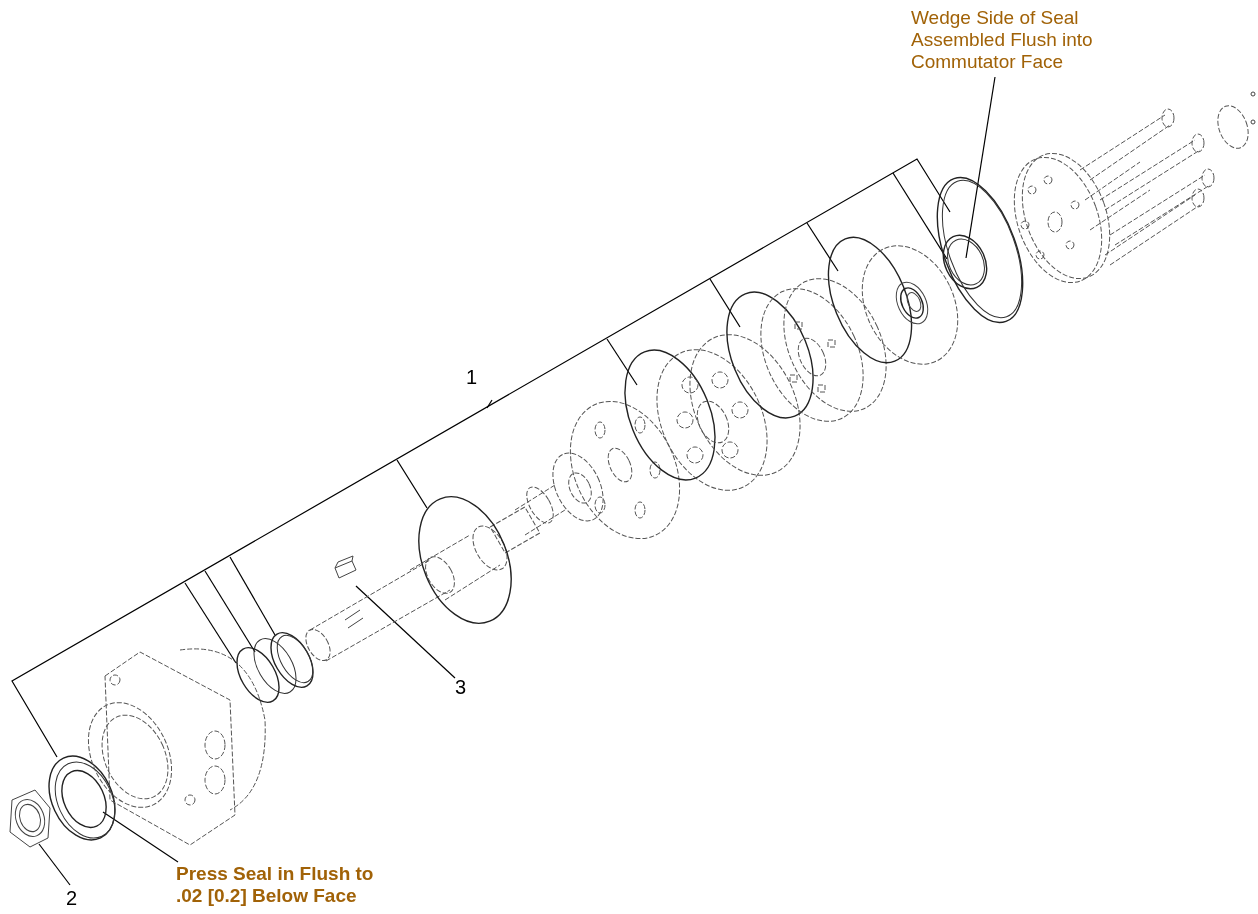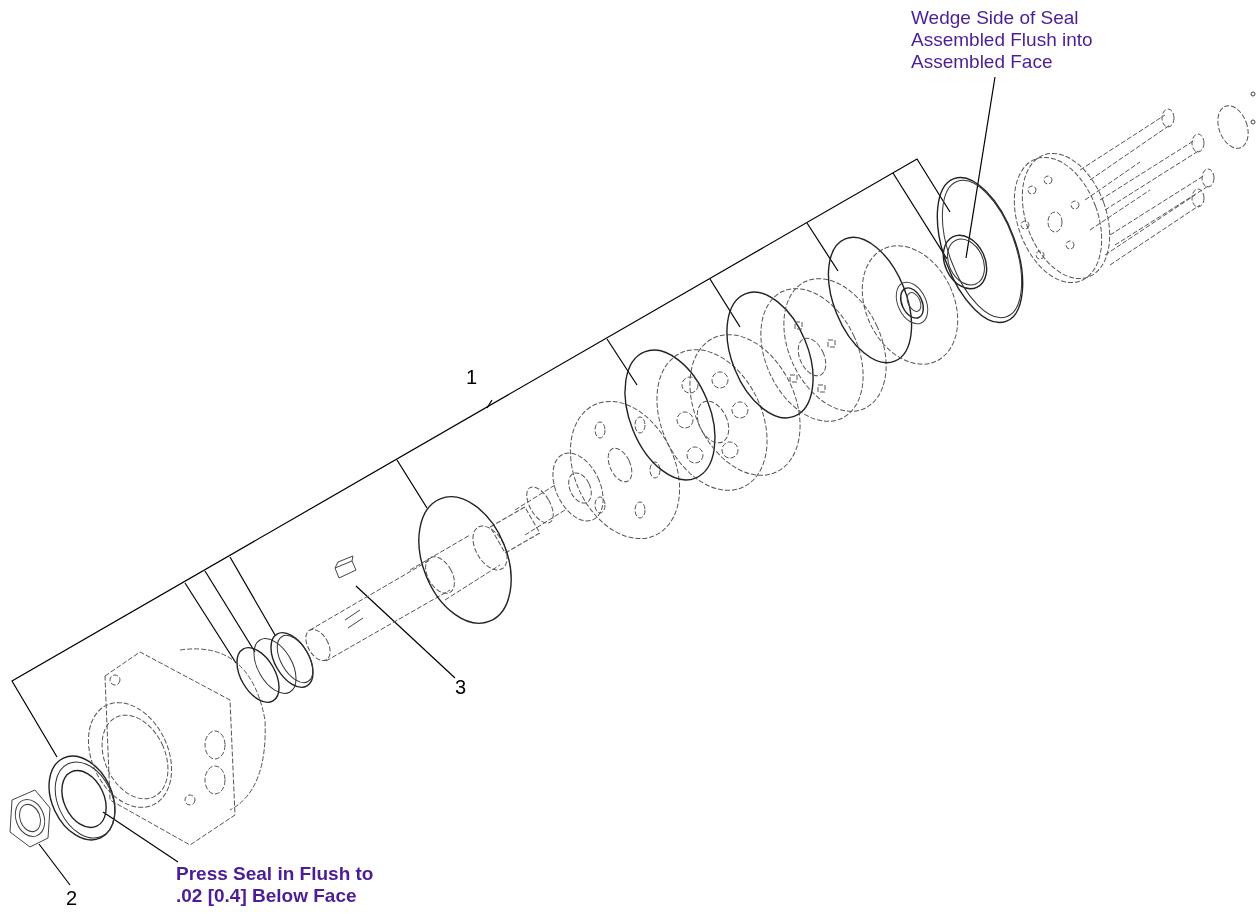--- a/index.html
+++ b/index.html
@@ -1,18 +1,18 @@
 <!DOCTYPE html>
 <html><head>
 <meta charset="utf-8">
 <style>
   html, body { margin:0; padding:0; background:#ffffff; }
   body { width:1258px; height:914px; position:relative; overflow:hidden; font-family:"Liberation Sans", sans-serif; }
   #diagram { position:absolute; left:0; top:0; width:1258px; height:914px; }
-  .callout { position:absolute; color:#4c1d95; font-size:19px; line-height:22px; white-space:nowrap; }
+  .callout { position:absolute; color:#a16207; font-size:19px; line-height:22px; white-space:nowrap; }
   .num { position:absolute; color:#000; font-size:20px; line-height:22px; }
   .ln { stroke:#000; stroke-width:1.2; fill:none; }
   .part { stroke:#555; stroke-width:1; fill:none; stroke-dasharray:5 2; }
   .ring { stroke:#222; stroke-width:1.4; fill:none; }
   .ring2 { stroke:#333; stroke-width:1; fill:none; }
   .solid { stroke:#444; stroke-width:1; fill:none; }
 </style>
 </head>
 <body>
 
@@ -187,23 +187,23 @@
   <g>
     <ellipse class="part" cx="1233" cy="127" rx="14" ry="22" transform="rotate(-20 1233 127)"></ellipse>
     <circle class="solid" cx="1253" cy="94" r="2"></circle>
     <circle class="solid" cx="1253" cy="122" r="2"></circle>
   </g>
 </svg>
 
 <div class="callout" style="left:911px; top:7px;">
   <div>Wedge Side of Seal</div>
   <div>Assembled Flush into</div>
-  <div>Assembled Face</div>
+  <div>Commutator Face</div>
 </div>
 
 <div class="callout" style="left:176px; top:863px;font-weight:bold;">
   <div>Press Seal in Flush to</div>
-  <div>.02 [0.4] Below Face</div>
+  <div>.02 [0.2] Below Face</div>
 </div>
 
 <div class="num" style="left:466px; top:366px;">1</div>
 <div class="num" style="left:66px; top:887px;">2</div>
 <div class="num" style="left:455px; top:676px;">3</div>
 
 </body></html>

